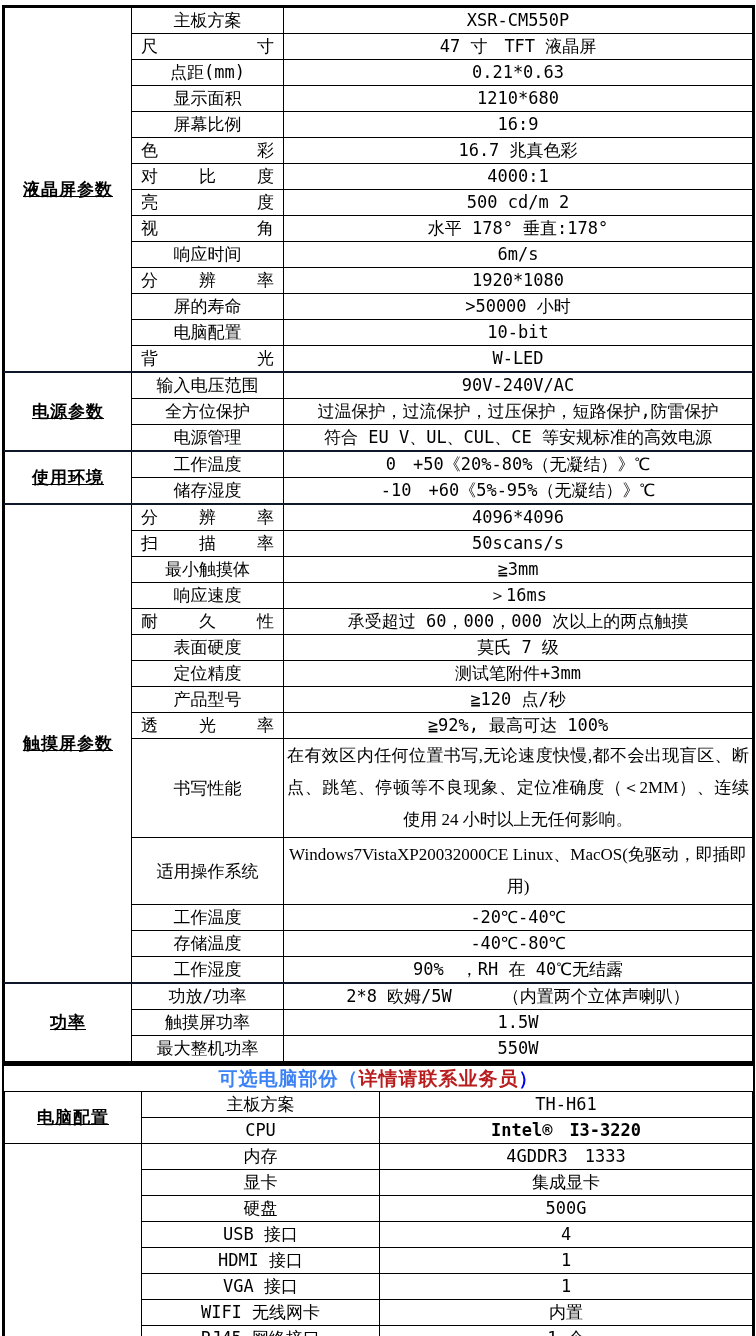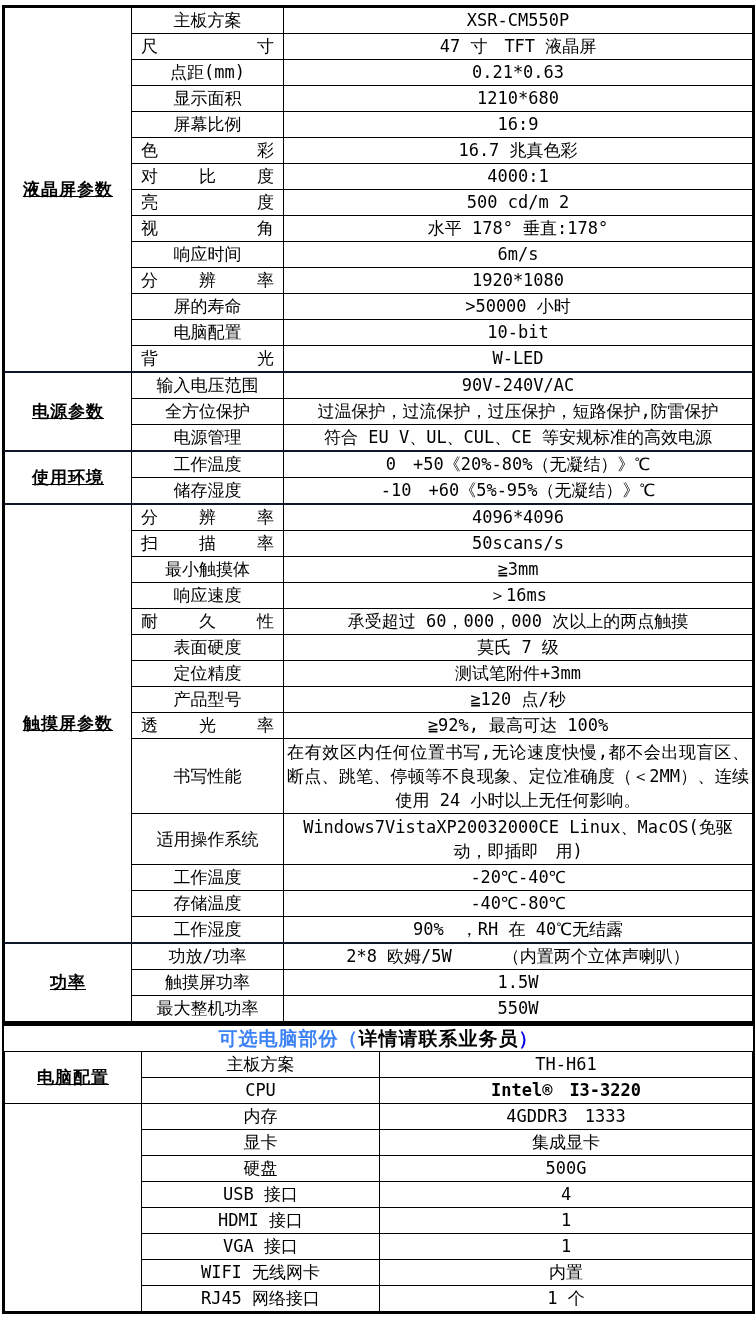--- a/index.html
+++ b/index.html
@@ -7,21 +7,21 @@
        font-family:"DejaVu Sans Mono","Liberation Mono",monospace;}
   .sheet{position:absolute;left:2px;top:5px;width:749px;border:2px solid #000;background:#fff;}
   table.spec{border-collapse:collapse;width:100%;table-layout:fixed;}
   table.spec td{border:1.5px solid #000;text-align:center;vertical-align:middle;
        font-size:17px;height:25px;line-height:25px;padding:0 2px;
        font-family:"DejaVu Sans Mono","Liberation Mono",monospace;}
   table.spec tr.sec td{border-top:2px solid #0f172a;}
   td.cat{font-family:"DejaVu Sans","Liberation Sans",sans-serif;
        font-weight:bold;font-size:19px;letter-spacing:1px;text-decoration:underline;}
   td.param.spread{text-align:justify;text-align-last:justify;padding:0 9px;}
-  td.value.multiline{height:auto;line-height:24px;padding:1px 3px;}
+  td.value.multiline{height:auto;line-height:32px;padding:1px 3px;font-family:Liberation Serif, serif;}
   td.value.jfy{text-align:justify;text-align-last:center;}
   td.value.bold{font-weight:bold;}
   .band{border-top:4px solid #000;height:25px;line-height:25px;text-align:center;
        font-family:"DejaVu Sans","Liberation Sans",sans-serif;
        font-weight:bold;font-size:19px;letter-spacing:1px;}
   
   #main-table col.c1{width:127px;} #main-table col.c2{width:152px;}
   #pc-table col.c1{width:137px;}   #pc-table col.c2{width:238px;}
 </style>
 </head>
@@ -181,21 +181,21 @@
           <td class="param">触摸屏功率</td>
           <td class="value">1.5W</td>
         </tr>
         <tr>
           <td class="param">最大整机功率</td>
           <td class="value">550W</td>
         </tr>
       </tbody>
   </table>
 
-  <div class="band" id="band"><span style="color: #3b82f6;">可选电脑部份（</span><span style="color: #000000;">详情请联系业务员</span><span style="color: rgb(0, 0, 238);">）</span></div>
+  <div class="band" id="band"><span style="color: #3b82f6;">可选电脑部份（</span><span style="color: #b91c1c;">详情请联系业务员</span><span style="color: rgb(0, 0, 238);">）</span></div>
 
   <table class="spec" id="pc-table">
     <colgroup>
         <col class="c1">
         <col class="c2">
         <col class="c3">
       </colgroup>
     <tbody>
         <tr>
           <td class="cat" rowspan="2">电脑配置</td>

